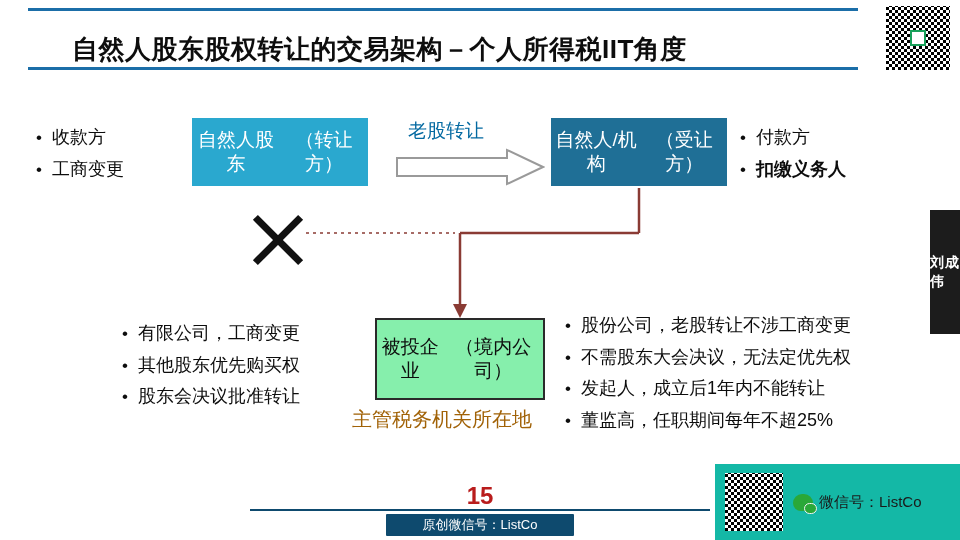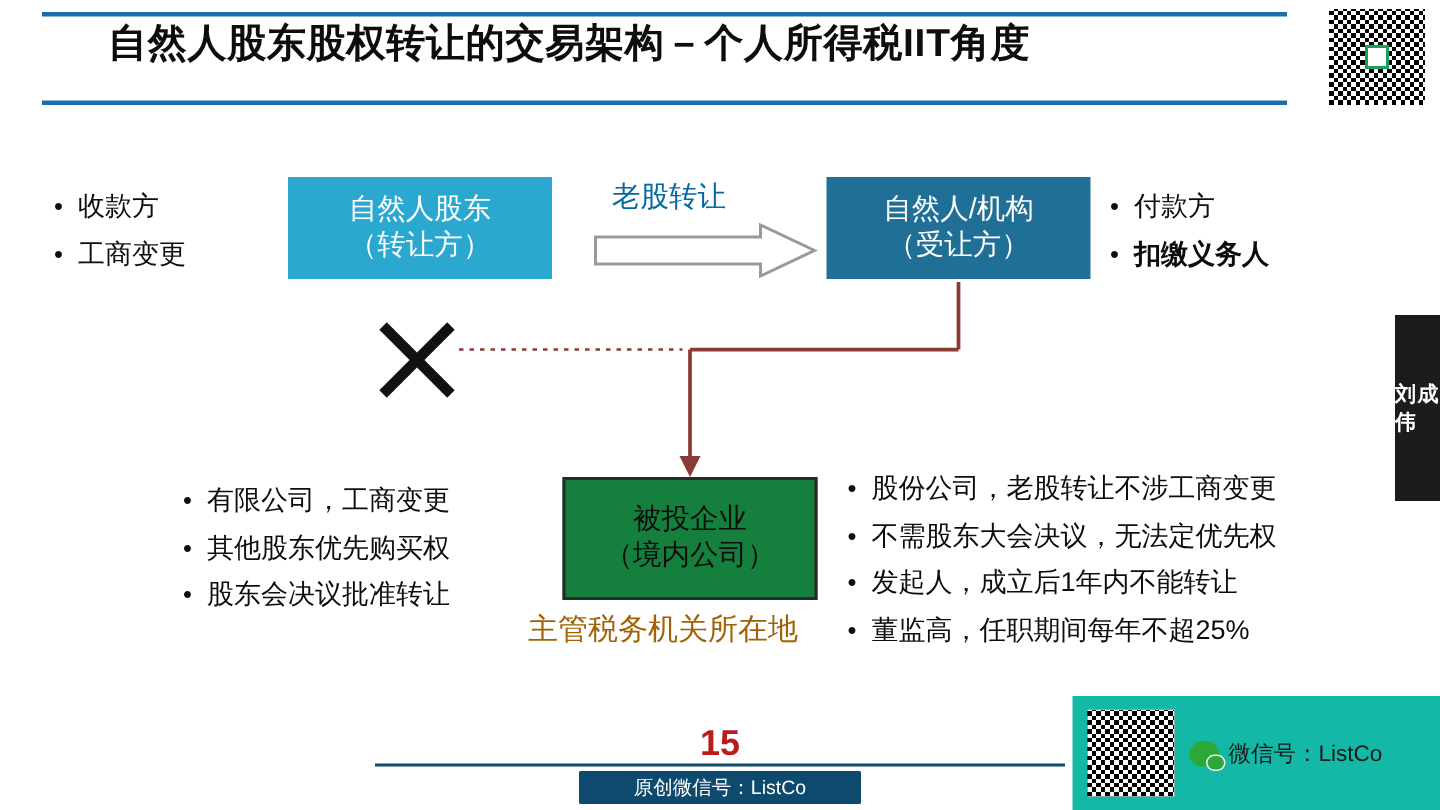--- a/index.html
+++ b/index.html
@@ -26,21 +26,21 @@
   .title-band {
     position: absolute;
     left: 28px;
     top: 8px;
     width: 830px;
     height: 62px;
     border-top: 3px solid #1b6ea8;
     border-bottom: 3px solid #1b6ea8;
     box-sizing: border-box;
     display: flex;
-    align-items: flex-start;
+    align-items: flex-end;
   }
   .title-text {
     font-size: 26px;
     font-weight: bold;
     color: #0d0d0d;
     letter-spacing: 0.5px;
     margin-left: 44px;
     white-space: nowrap;
   }
 
@@ -65,42 +65,42 @@
     background: #fff;
     border: 2px solid #18a05a;
     box-sizing: border-box;
   }
 
   
   .box {
     position: absolute;
     box-sizing: border-box;
     display: flex;
-    flex-direction: column;
+    flex-direction: row;
     align-items: center;
     justify-content: center;
     color: #ffffff;
     font-size: 19px;
     line-height: 1.25;
     text-align: center;
   }
   .box-transferor {
     left: 192px; top: 118px;
     width: 176px; height: 68px;
     background: #2aa8cf;
   }
   .box-transferee {
     left: 551px; top: 118px;
     width: 176px; height: 68px;
     background: #1f6f96;
   }
   .box-target {
     left: 375px; top: 318px;
     width: 170px; height: 82px;
-    background: #15803d;
+    background: #86efac;
     border: 2px solid #2a2a2a;
     color: #0d0d0d;
     font-size: 19px;
   }
 
   
   .bul {
     position: absolute;
     font-size: 18px;
     color: #0d0d0d;

